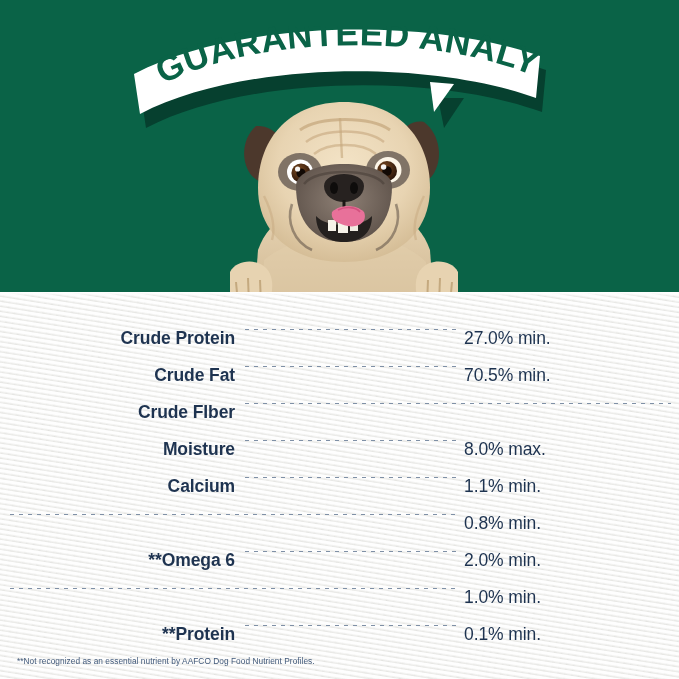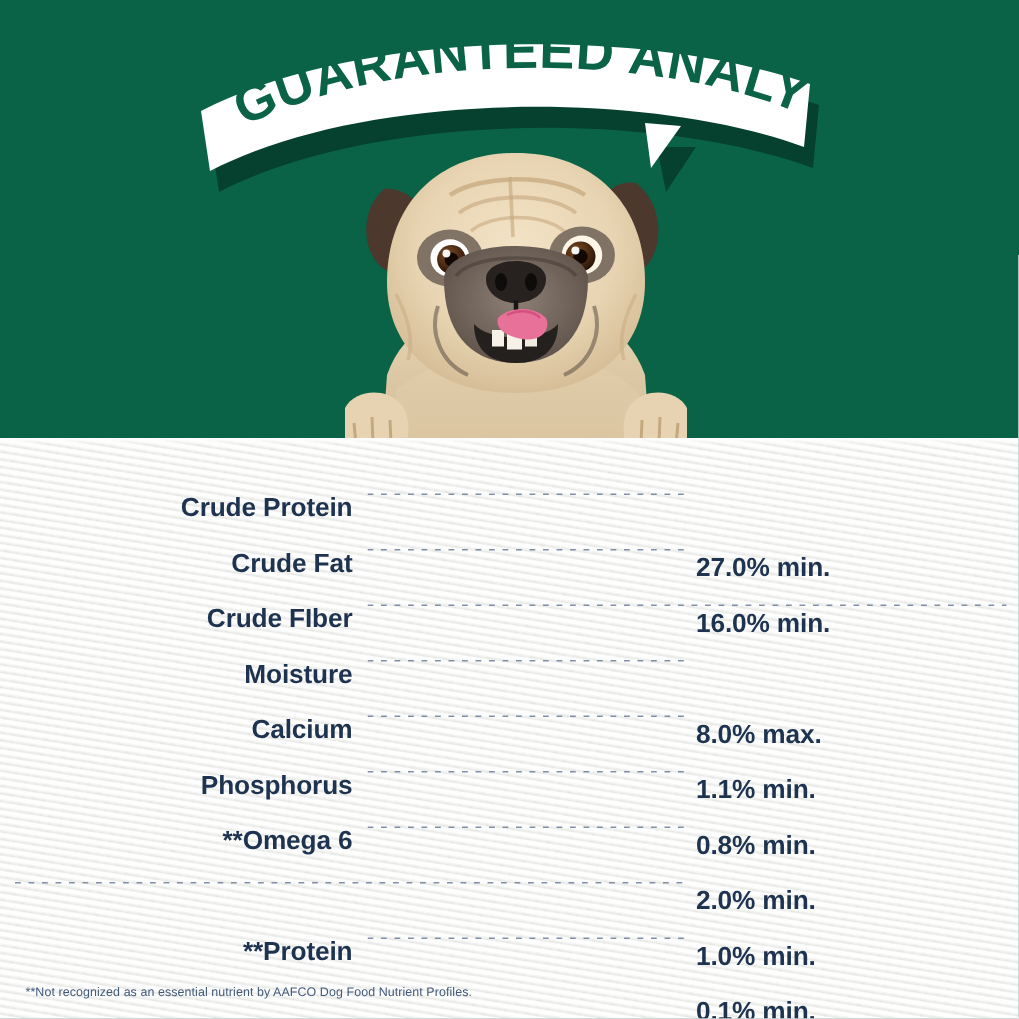--- a/index.html
+++ b/index.html
@@ -121,26 +121,25 @@
     position: relative;
     top: 1px;
     background-image: linear-gradient(to right, #7f90a6 0, #7f90a6 4px, transparent 4px, transparent 9px);
     background-size: 9px 1px;
     background-repeat: repeat-x;
   }
   .val {
     width: 215px;
     text-align: left;
     font-family: "Liberation Sans", sans-serif;
-    font-weight: 700;
+    font-weight: 400;
     font-size: 17.5px;
     color: #1e3350;
     white-space: nowrap;
     letter-spacing: -0.1px;
-    margin-top: 40px;
   }
 
   
   .footnote {
     position: absolute;
     left: 17px;
     top: 656px;
     font-family: Liberation Sans, sans-serif;
     font-size: 8.3px;
     color: #41597a;
@@ -274,42 +273,41 @@
 
     <div class="row">
       <div class="lbl">Crude Protein</div>
       <div class="leader"></div>
       <div class="val">27.0% min.</div>
     </div>
 
     <div class="row">
       <div class="lbl">Crude Fat</div>
       <div class="leader"></div>
-      <div class="val">16.0% min.</div>
+      <div class="val">70.5% min.</div>
     </div>
 
     <div class="row">
       <div class="lbl">Crude FIber</div>
       <div class="leader"></div>
     </div>
 
     <div class="row">
       <div class="lbl">Moisture</div>
       <div class="leader"></div>
       <div class="val">8.0% max.</div>
     </div>
 
     <div class="row">
       <div class="lbl">Calcium</div>
       <div class="leader"></div>
       <div class="val">1.1% min.</div>
     </div>
 
     <div class="row">
-      <div class="lbl">Phosphorus</div>
       <div class="leader"></div>
       <div class="val">0.8% min.</div>
     </div>
 
     <div class="row">
       <div class="lbl">**Omega 6</div>
       <div class="leader"></div>
       <div class="val">2.0% min.</div>
     </div>
 

